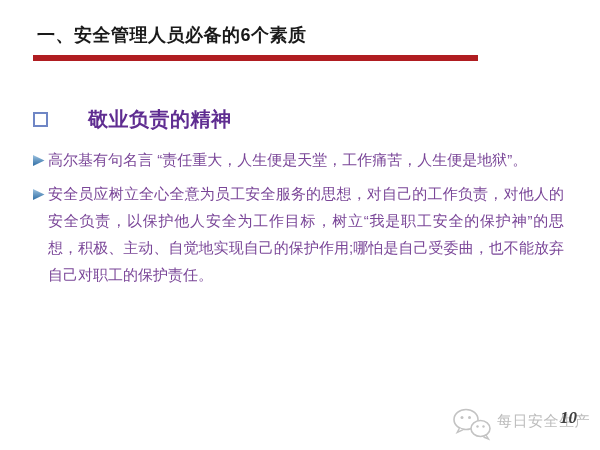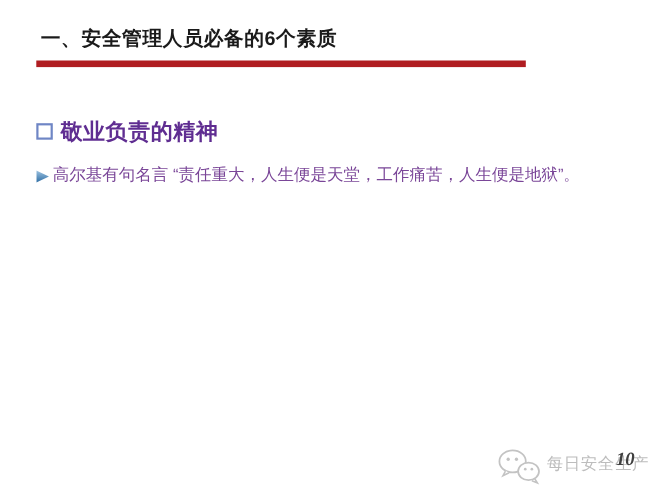--- a/index.html
+++ b/index.html
@@ -54,20 +54,21 @@
     background: #ffffff;
     margin-right: 7px;
     flex: 0 0 auto;
   }
   .section-heading {
     font-size: 20px;
     font-weight: bold;
     color: #5f2d91;
     letter-spacing: 0.5px;
     white-space: nowrap;
+    margin-left: 33px;
   }
   .bullet {
     position: relative;
     padding-left: 15px;
     width: 516px;
     margin-bottom: 7px;
     font-size: 15px;
     line-height: 27px;
     color: #7a4698;
     text-align: justify;
@@ -134,20 +135,26 @@
             <stop offset="0" stop-color="#9cc2e0"></stop>
             <stop offset="1" stop-color="#2e6da4"></stop>
           </linearGradient>
         </defs>
         <polygon points="0,1 11.5,6.5 0,12" fill="url(#agrad)"></polygon>
       </svg>
       <span>高尔基有句名言 “责任重大，人生便是天堂，工作痛苦，人生便是地狱”。</span>
     </div>
 
 
+    <div class="bullet">
+      <svg class="arrow-icon" width="12" height="13" viewBox="0 0 12 13">
+        <polygon points="0,1 11.5,6.5 0,12" fill="url(#agrad)"></polygon>
+      </svg>
+      <span>安全员应树立全心全意为员工安全服务的思想，对自己的工作负责，对他人的安全负责，以保护他人安全为工作目标，树立“我是职工安全的保护神”的思想，积极、主动、自觉地实现自己的保护作用;哪怕是自己受委曲，也不能放弃自己对职工的保护责任。</span>
+    </div>
 
   </div>
 
   <div class="footer">
 
     <svg class="brand-logo" width="42" height="36" viewBox="0 0 42 36">
       <g fill="none" stroke="#c3c3c3" stroke-width="1.6">
         <ellipse cx="14" cy="12.5" rx="12" ry="10"></ellipse>
         <path d="M7.5,21 L5,26 L11,23" fill="#ffffff" stroke="none"></path>
         <path d="M7.5,21.2 L5.2,25.5 L10.8,22.8" stroke-width="1.4"></path>

